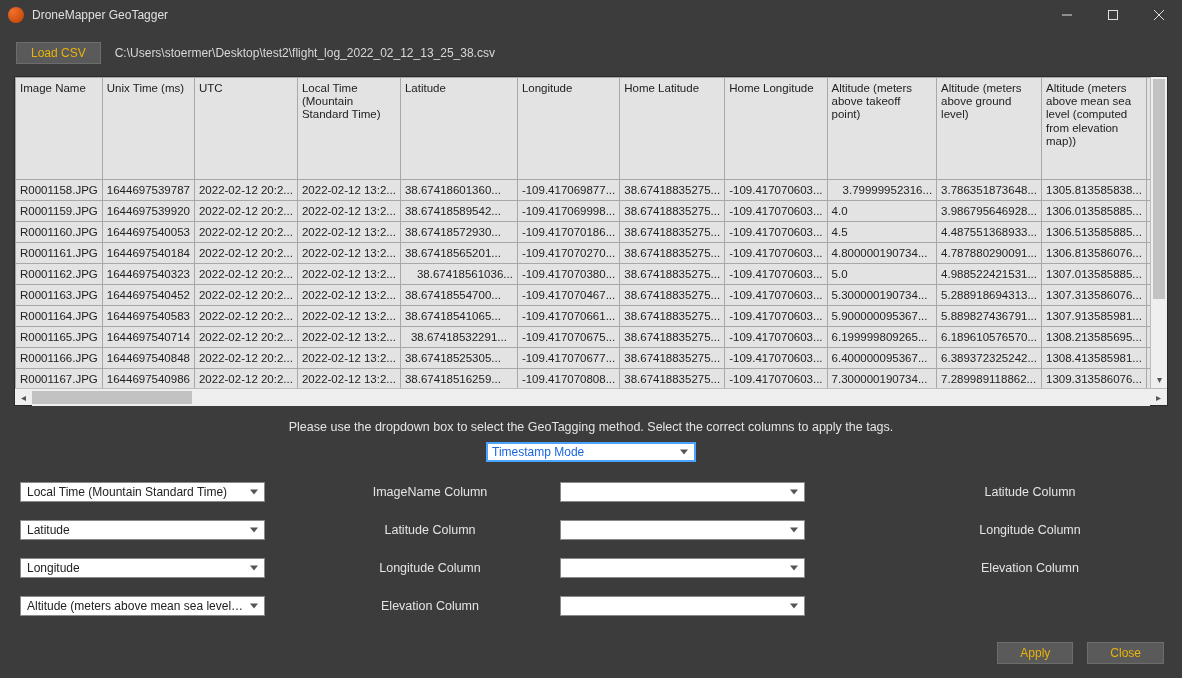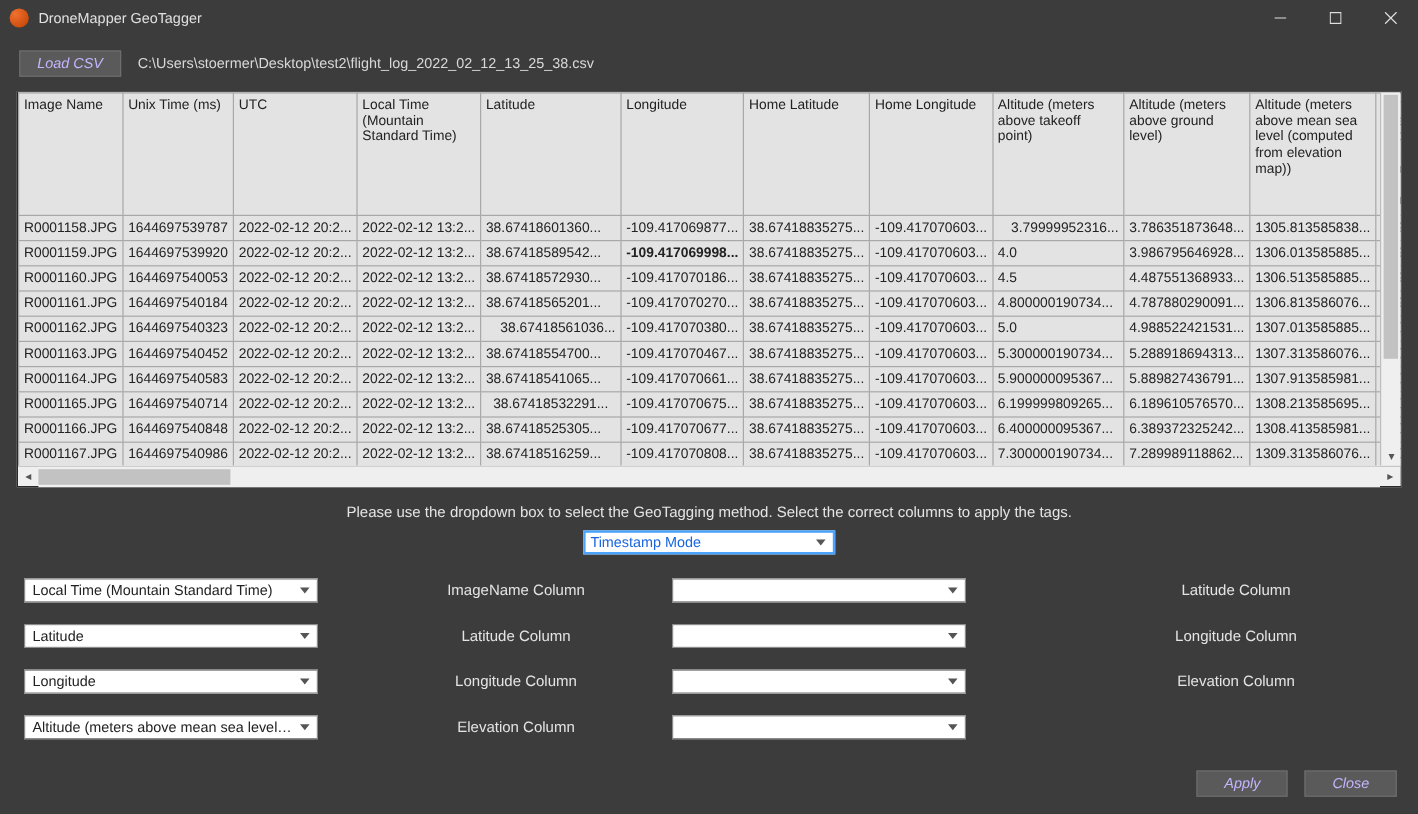--- a/index.html
+++ b/index.html
@@ -36,25 +36,24 @@
 
 .toolbar {
   padding: 12px 16px 6px 16px;
   display: flex;
   align-items: center;
   gap: 14px;
 }
 .btn {
   background: #5a5a5a;
   border: 1px solid #6d6d6d;
-  color: #c4b5fd;
+  color: #eab308;
   padding: 3px 14px;
   font-size: 12px;
   cursor: default;
-  font-style: italic;
 }
 .path { color: #d8d8d8; font-size: 12px; }
 
 .grid-wrap {
   margin: 6px 14px 4px 14px;
   background: #fff;
   border: 1px solid #2a2a2a;
   height: 330px;
   display: flex;
   flex-direction: column;
@@ -223,21 +222,21 @@
             <td style="width: 98px;">3.786351873648...</td>
             <td style="width: 98px;">1305.813585838...</td>
             <td style="width: 60px;">1198.83</td>
           </tr>
           <tr>
             <td style="width: 98px;">R0001159.JPG</td>
             <td style="width: 98px;">1644697539920</td>
             <td style="width: 98px;">2022-02-12 20:2...</td>
             <td style="width: 98px;">2022-02-12 13:2...</td>
             <td style="width: 98px;">38.67418589542...</td>
-            <td style="width: 98px; font-weight: bold;">-109.417069998...</td>
+            <td style="width: 98px;">-109.417069998...</td>
             <td style="width: 98px;">38.67418835275...</td>
             <td style="width: 98px;">-109.417070603...</td>
             <td style="width: 98px;">4.0</td>
             <td style="width: 98px;">3.986795646928...</td>
             <td style="width: 98px; text-align: center;">1306.013585885...</td>
             <td style="width: 60px;">1199.03</td>
           </tr>
           <tr>
             <td style="width: 98px;">R0001160.JPG</td>
             <td style="width: 98px;">1644697540053</td>

